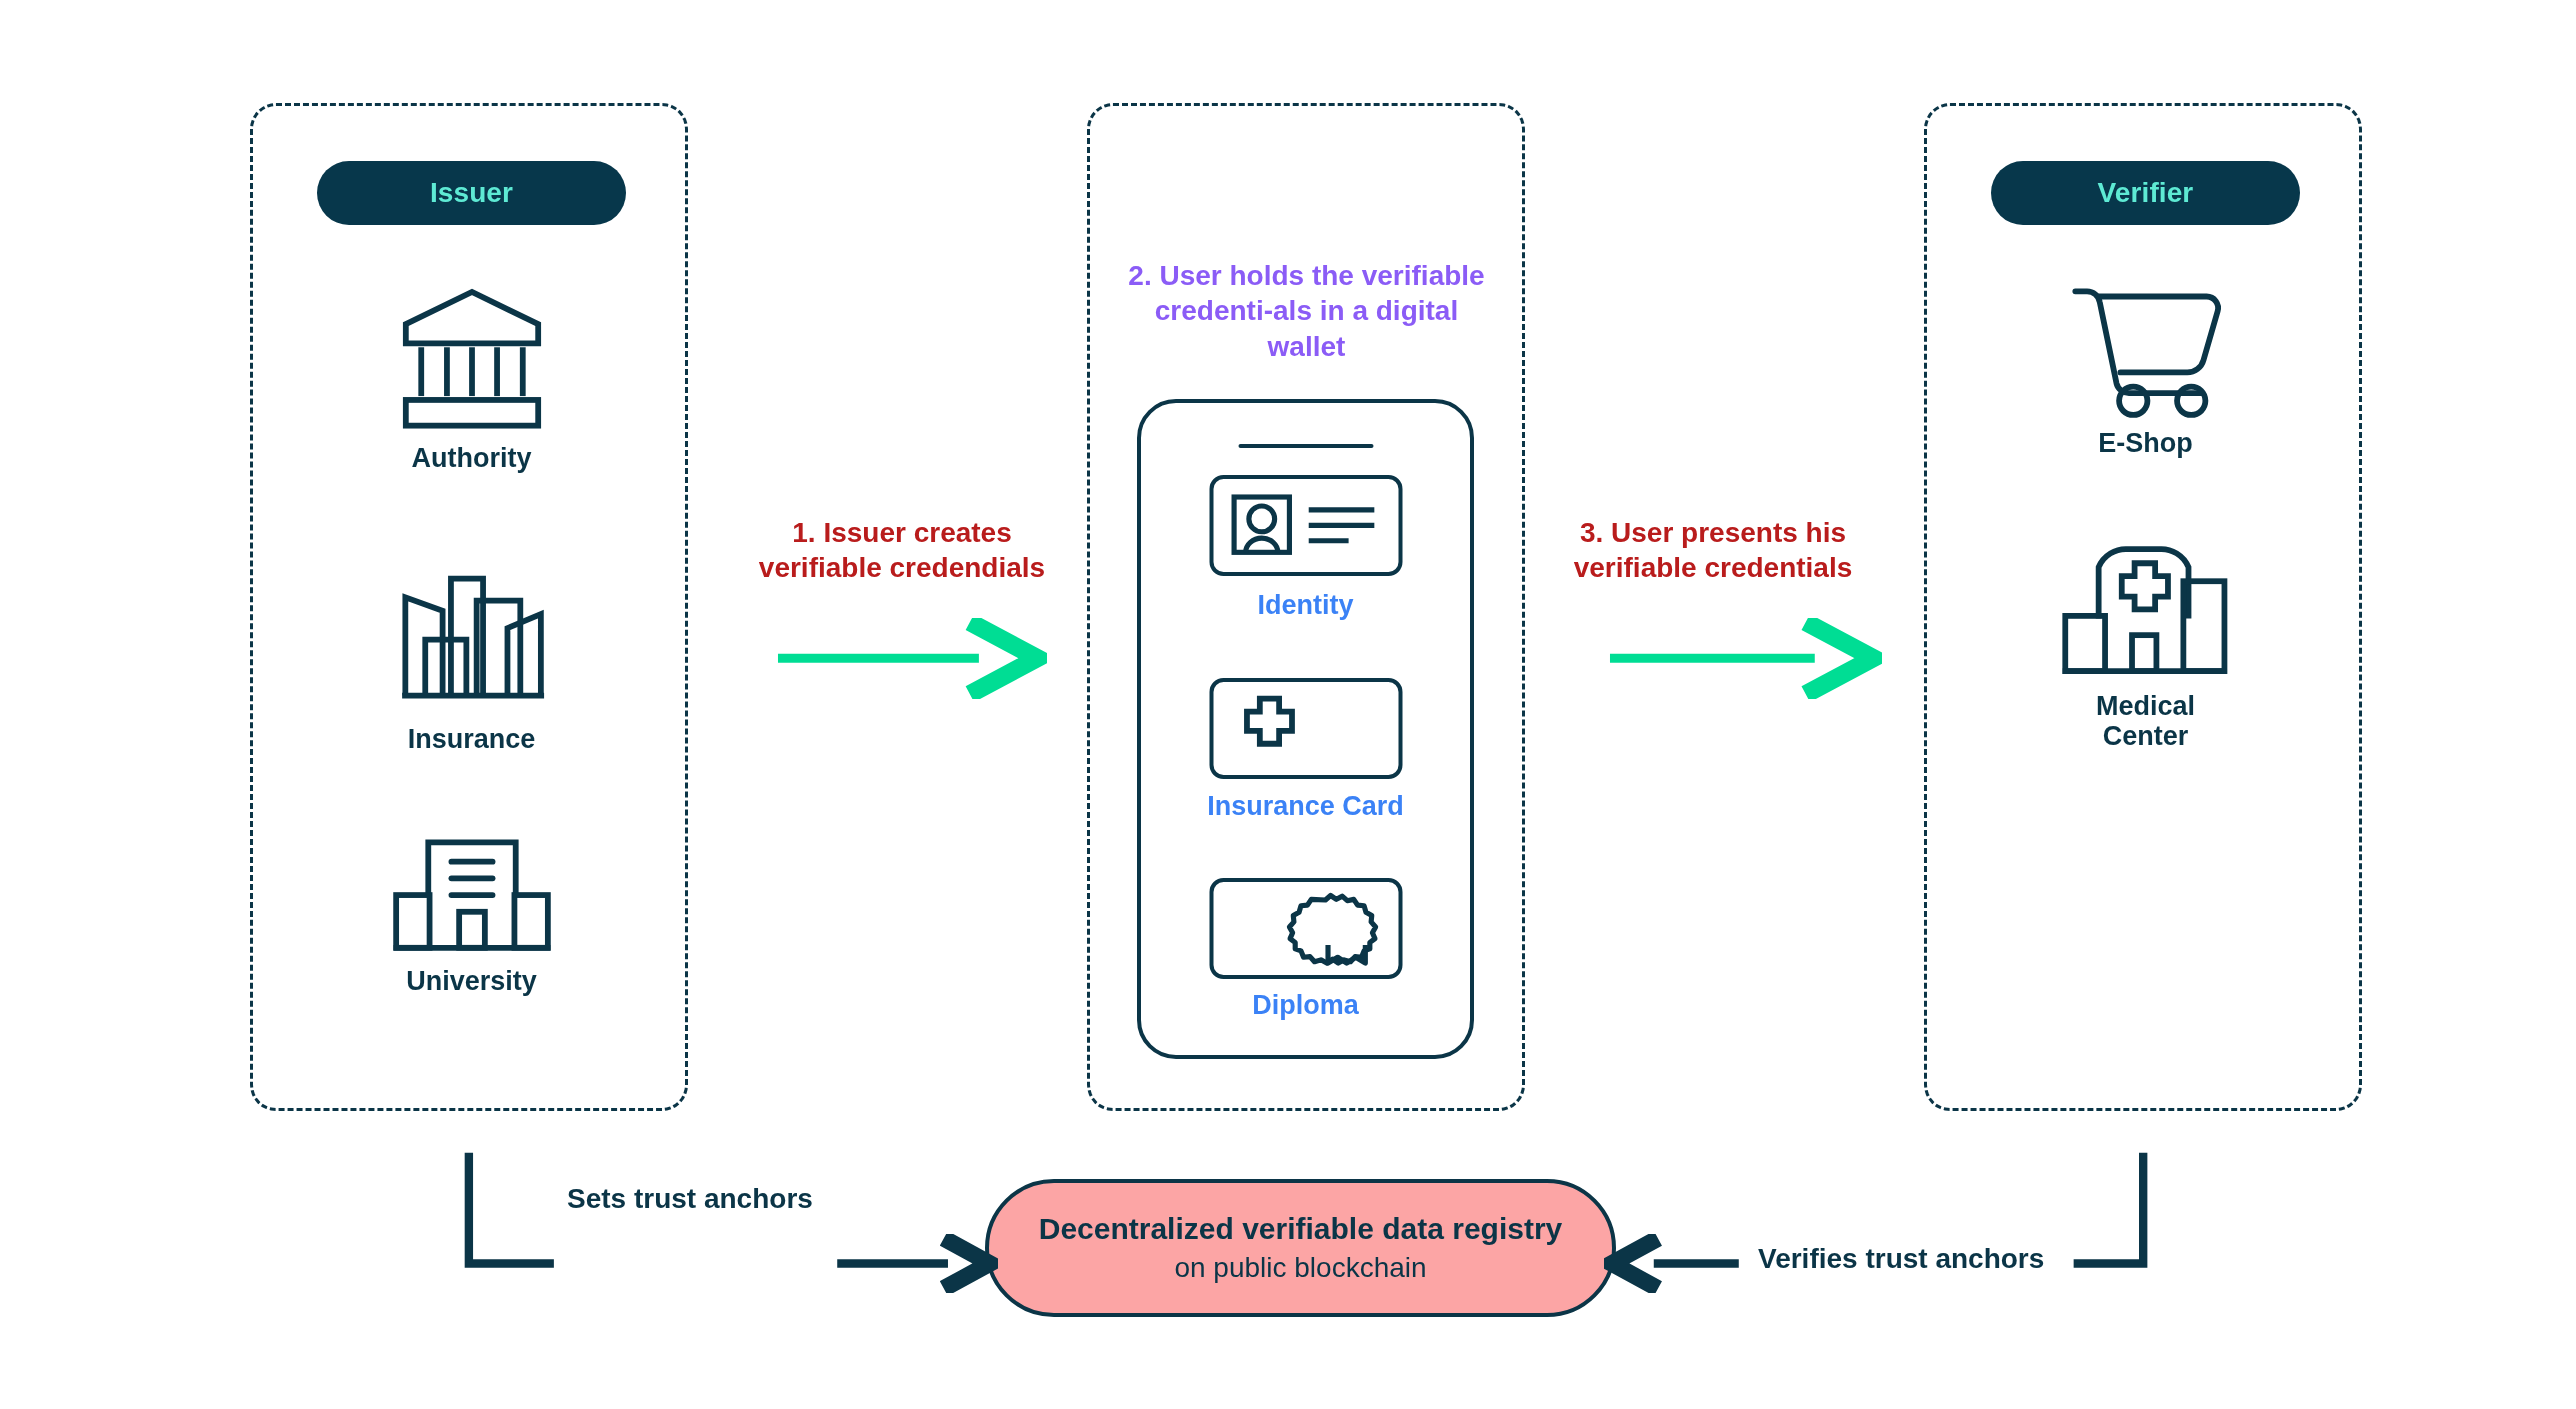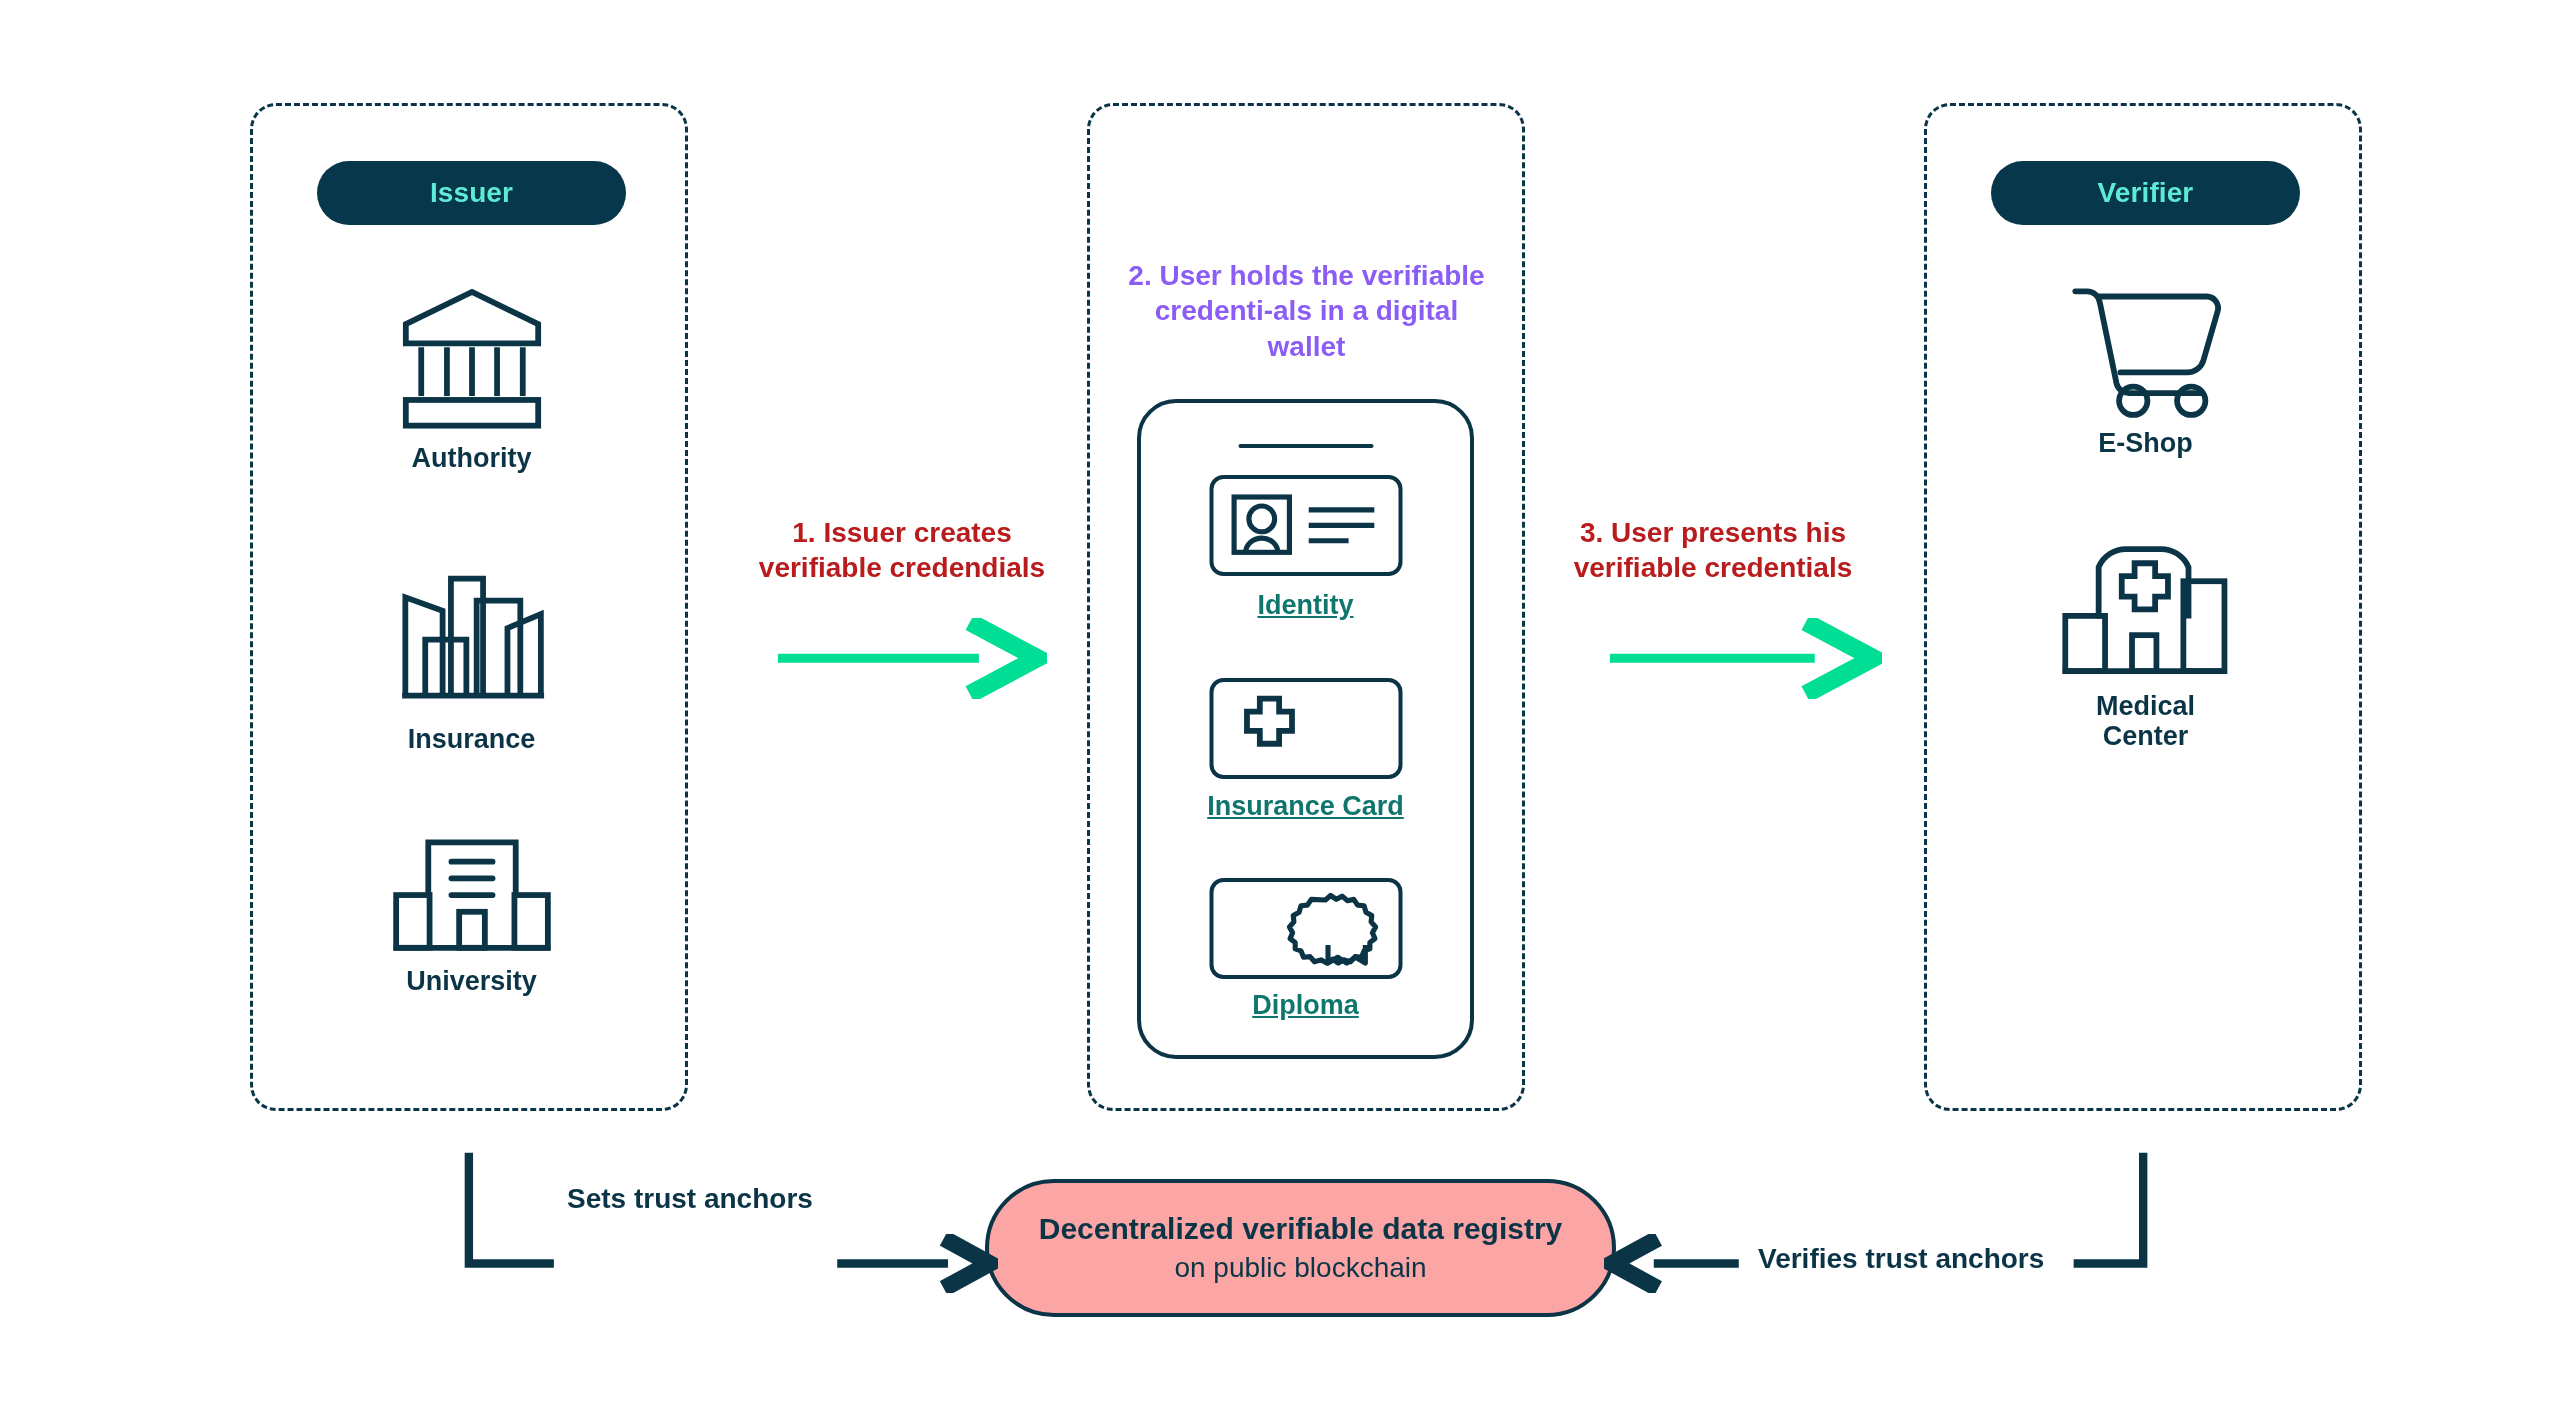--- a/index.html
+++ b/index.html
@@ -73,21 +73,21 @@
     position:absolute;left:50%;transform:translateX(-50%);
     width:193px;height:101px;
     border:4.5px solid #0B3547;border-radius:14px;box-sizing:border-box;
     background:#ffffff;
   }
   #card-identity {top:72px;}
   #card-insurance{top:275px;}
   #card-diploma  {top:475px;}
   .card-label{
     position:absolute;left:50%;transform:translateX(-50%);
-    width:309px;text-align:center;font-size:27px;font-weight:700;color:#0f766e;text-decoration:underline;
+    width:309px;text-align:center;font-size:27px;font-weight:700;color:#3b82f6;
   }
   #label-identity {top:187px;}
   #label-insurance{top:388px;}
   #label-diploma  {top:587px;}
 
   
   .step-text{
     position:absolute;text-align:center;font-size:28px;font-weight:700;
     line-height:1.26;color:#b91c1c;
   }

